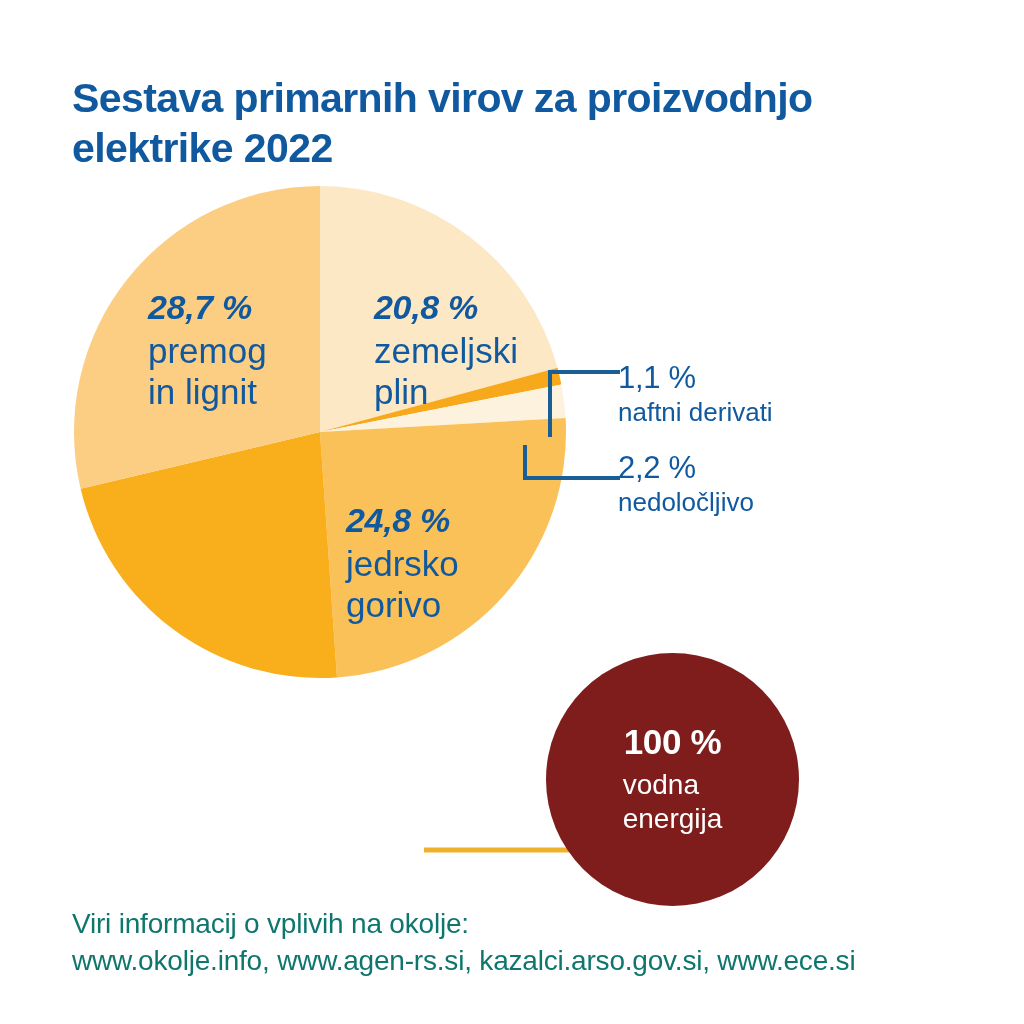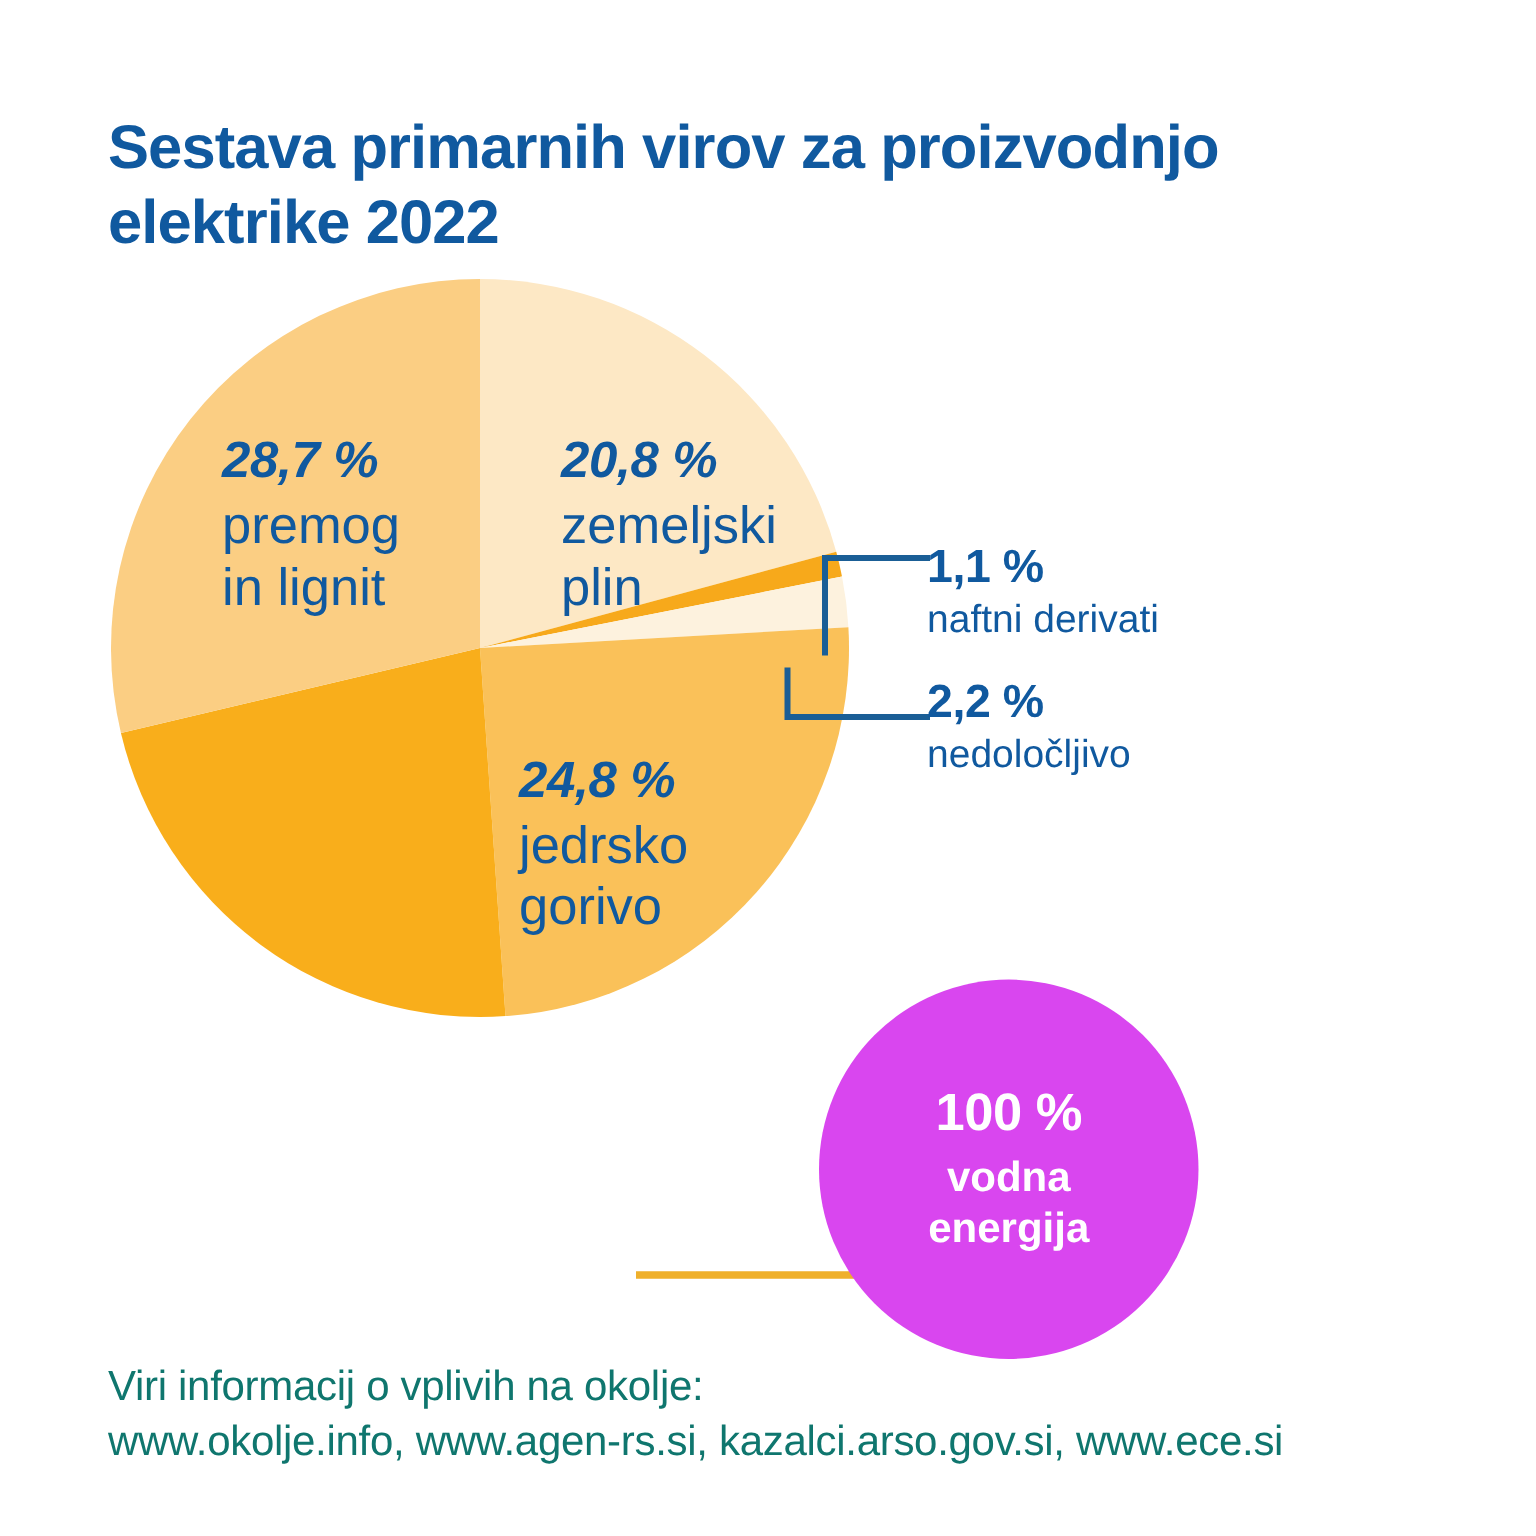--- a/index.html
+++ b/index.html
@@ -72,21 +72,21 @@
 
   
   .callout {
     position: absolute;
     color: #10599F;
     line-height: 1.0;
   }
   .callout .pct {
     display: block;
     font-size: 31px;
-    font-weight: bold;
+    font-weight: normal;
     letter-spacing: -0.3px;
     margin-bottom: 6px;
   }
   .callout .name {
     display: block;
     font-size: 26px;
     font-weight: normal;
   }
   #callout-nafta { left: 618px; top: 362px; }
   #callout-nedol { left: 618px; top: 452px; }
@@ -122,40 +122,40 @@
   }
 
   
   #hydro-circle {
     position: absolute;
     left: 546px;
     top: 653px;
     width: 253px;
     height: 253px;
     border-radius: 50%;
-    background: #d946ef;
+    background: #7f1d1d;
     display: flex;
     flex-direction: column;
     align-items: center;
     justify-content: center;
     color: #ffffff;
     z-index: 3;
   }
   #hydro-circle .pct {
     font-size: 35px;
     font-weight: bold;
     letter-spacing: -0.3px;
     line-height: 1.0;
     margin-bottom: 9px;
   }
   #hydro-circle .name {
     font-size: 28px;
-    font-weight: bold;
+    font-weight: normal;
     line-height: 1.2;
-    text-align: center;
+    text-align: left;
   }
 
   
   #sources {
     position: absolute;
     left: 72px;
     top: 905px;
     width: 920px;
     color: #0f766e;
     font-size: 28px;

